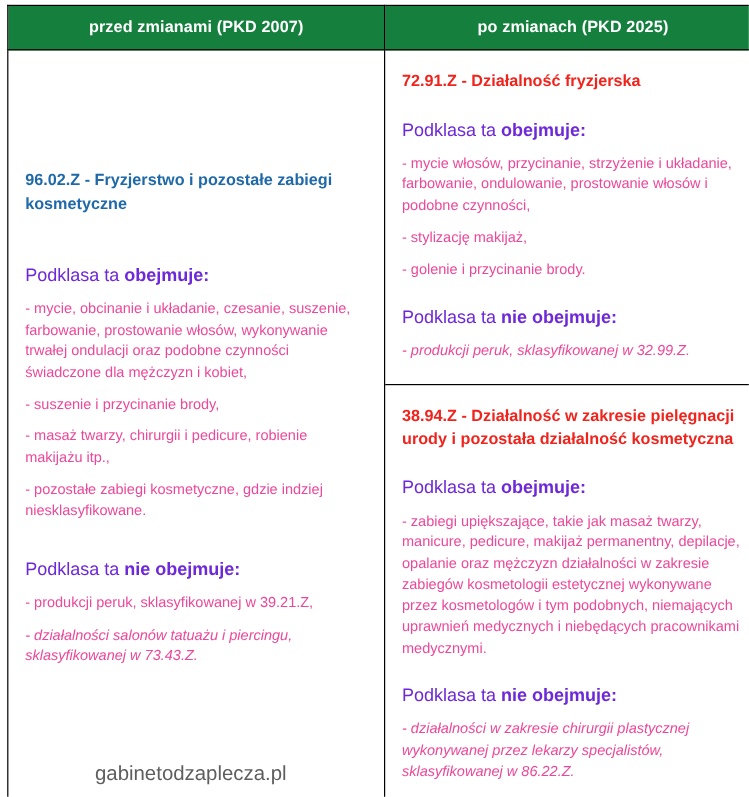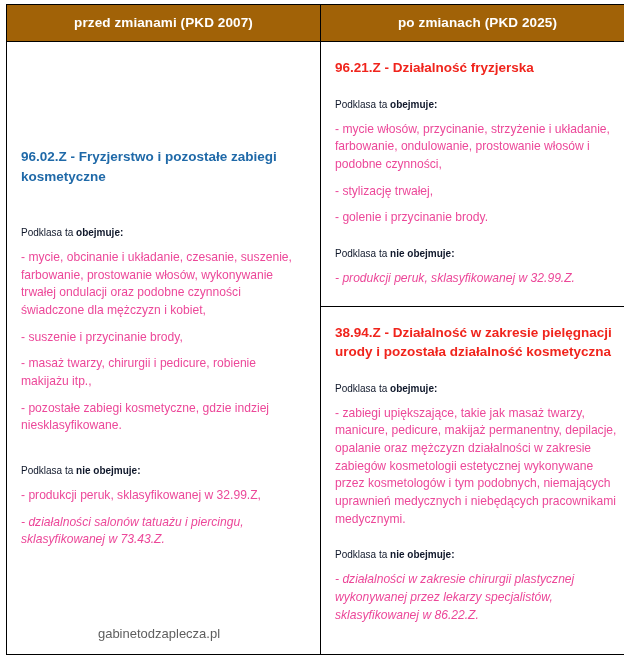--- a/index.html
+++ b/index.html
@@ -18,21 +18,21 @@
   .comparison-table {
     position: relative;
     width: 612px;
     margin: 4px 0 0 6px;
     border-collapse: collapse;
     table-layout: fixed;
   }
 
   
   .header-row th {
-    background: #a16207;
+    background: #15803d;
     color: #ffffff;
     font-size: 13.5px;
     font-weight: bold;
     text-align: center;
     padding: 10px 4px 11px 4px;
     border: 1px solid #000000;
     letter-spacing: 0.1px;
   }
 
   
@@ -70,22 +70,22 @@
   .code-title {
     font-size: 13.5px;
     font-weight: bold;
     line-height: 1.45;
     margin: 0 0 20px 0;
   }
   .code-title.blue { color: #1F69A8; }
   .code-title.red  { color: #F0241C; }
 
   .subhead {
-    font-size: 10px;
-    color: #0f172a;
+    font-size: 15px;
+    color: #6d28d9;
     margin: 20px 0 9px 0;
     line-height: 1.4;
   }
   .subhead:first-child { margin-top: 0; }
   .subhead b { font-weight: bold; }
 
   .item {
     font-size: 12.1px;
     color: #ec4899;
     line-height: 1.46;
@@ -93,21 +93,21 @@
   }
   .item:last-child { margin-bottom: 0; font-style: italic; }
 
   
   .watermark {
     position: absolute;
     left: 0;
     width: 305px;
     bottom: 14px;
     text-align: center;
-    font-size: 13px;
+    font-size: 17px;
     color: #5e5e5e;
     pointer-events: none;
   }
 </style>
 </head>
 <body>
 
 <table class="comparison-table">
   <thead>
     <tr class="header-row">
@@ -125,36 +125,36 @@
 
           <p class="subhead"><span>Podklasa ta </span><b>obejmuje:</b></p>
 
           <p class="item">- mycie, obcinanie i układanie, czesanie, suszenie, farbowanie, prostowanie włosów, wykonywanie trwałej ondulacji oraz podobne czynności świadczone dla mężczyzn i kobiet,</p>
           <p class="item">- suszenie i przycinanie brody,</p>
           <p class="item">- masaż twarzy, chirurgii i pedicure, robienie makijażu itp.,</p>
           <p class="item">- pozostałe zabiegi kosmetyczne, gdzie indziej niesklasyfikowane.</p>
 
           <p class="subhead"><span>Podklasa ta </span><b>nie obejmuje:</b></p>
 
-          <p class="item">- produkcji peruk, sklasyfikowanej w 32.99.Z,</p>
+          <p class="item">- produkcji peruk, sklasyfikowanej w 39.21.Z,</p>
           <p class="item">- działalności salonów tatuażu i piercingu, sklasyfikowanej w 73.43.Z.</p>
         </div>
 
         <div class="watermark">gabinetodzaplecza.pl</div>
       </td>
 
       <td class="col-right">
 
         <div class="right-section first">
-          <h2 class="code-title red">96.21.Z - Działalność fryzjerska</h2>
+          <h2 class="code-title red">72.91.Z - Działalność fryzjerska</h2>
 
           <p class="subhead"><span>Podklasa ta </span><b>obejmuje:</b></p>
 
           <p class="item">- mycie włosów, przycinanie, strzyżenie i układanie, farbowanie, ondulowanie, prostowanie włosów i podobne czynności,</p>
-          <p class="item">- stylizację trwałej,</p>
+          <p class="item">- stylizację makijaż,</p>
           <p class="item">- golenie i przycinanie brody.</p>
 
           <p class="subhead"><span>Podklasa ta </span><b>nie obejmuje:</b></p>
 
           <p class="item">- produkcji peruk, sklasyfikowanej w 32.99.Z.</p>
         </div>
 
         <hr class="section-divider">
 
         <div class="right-section second">

